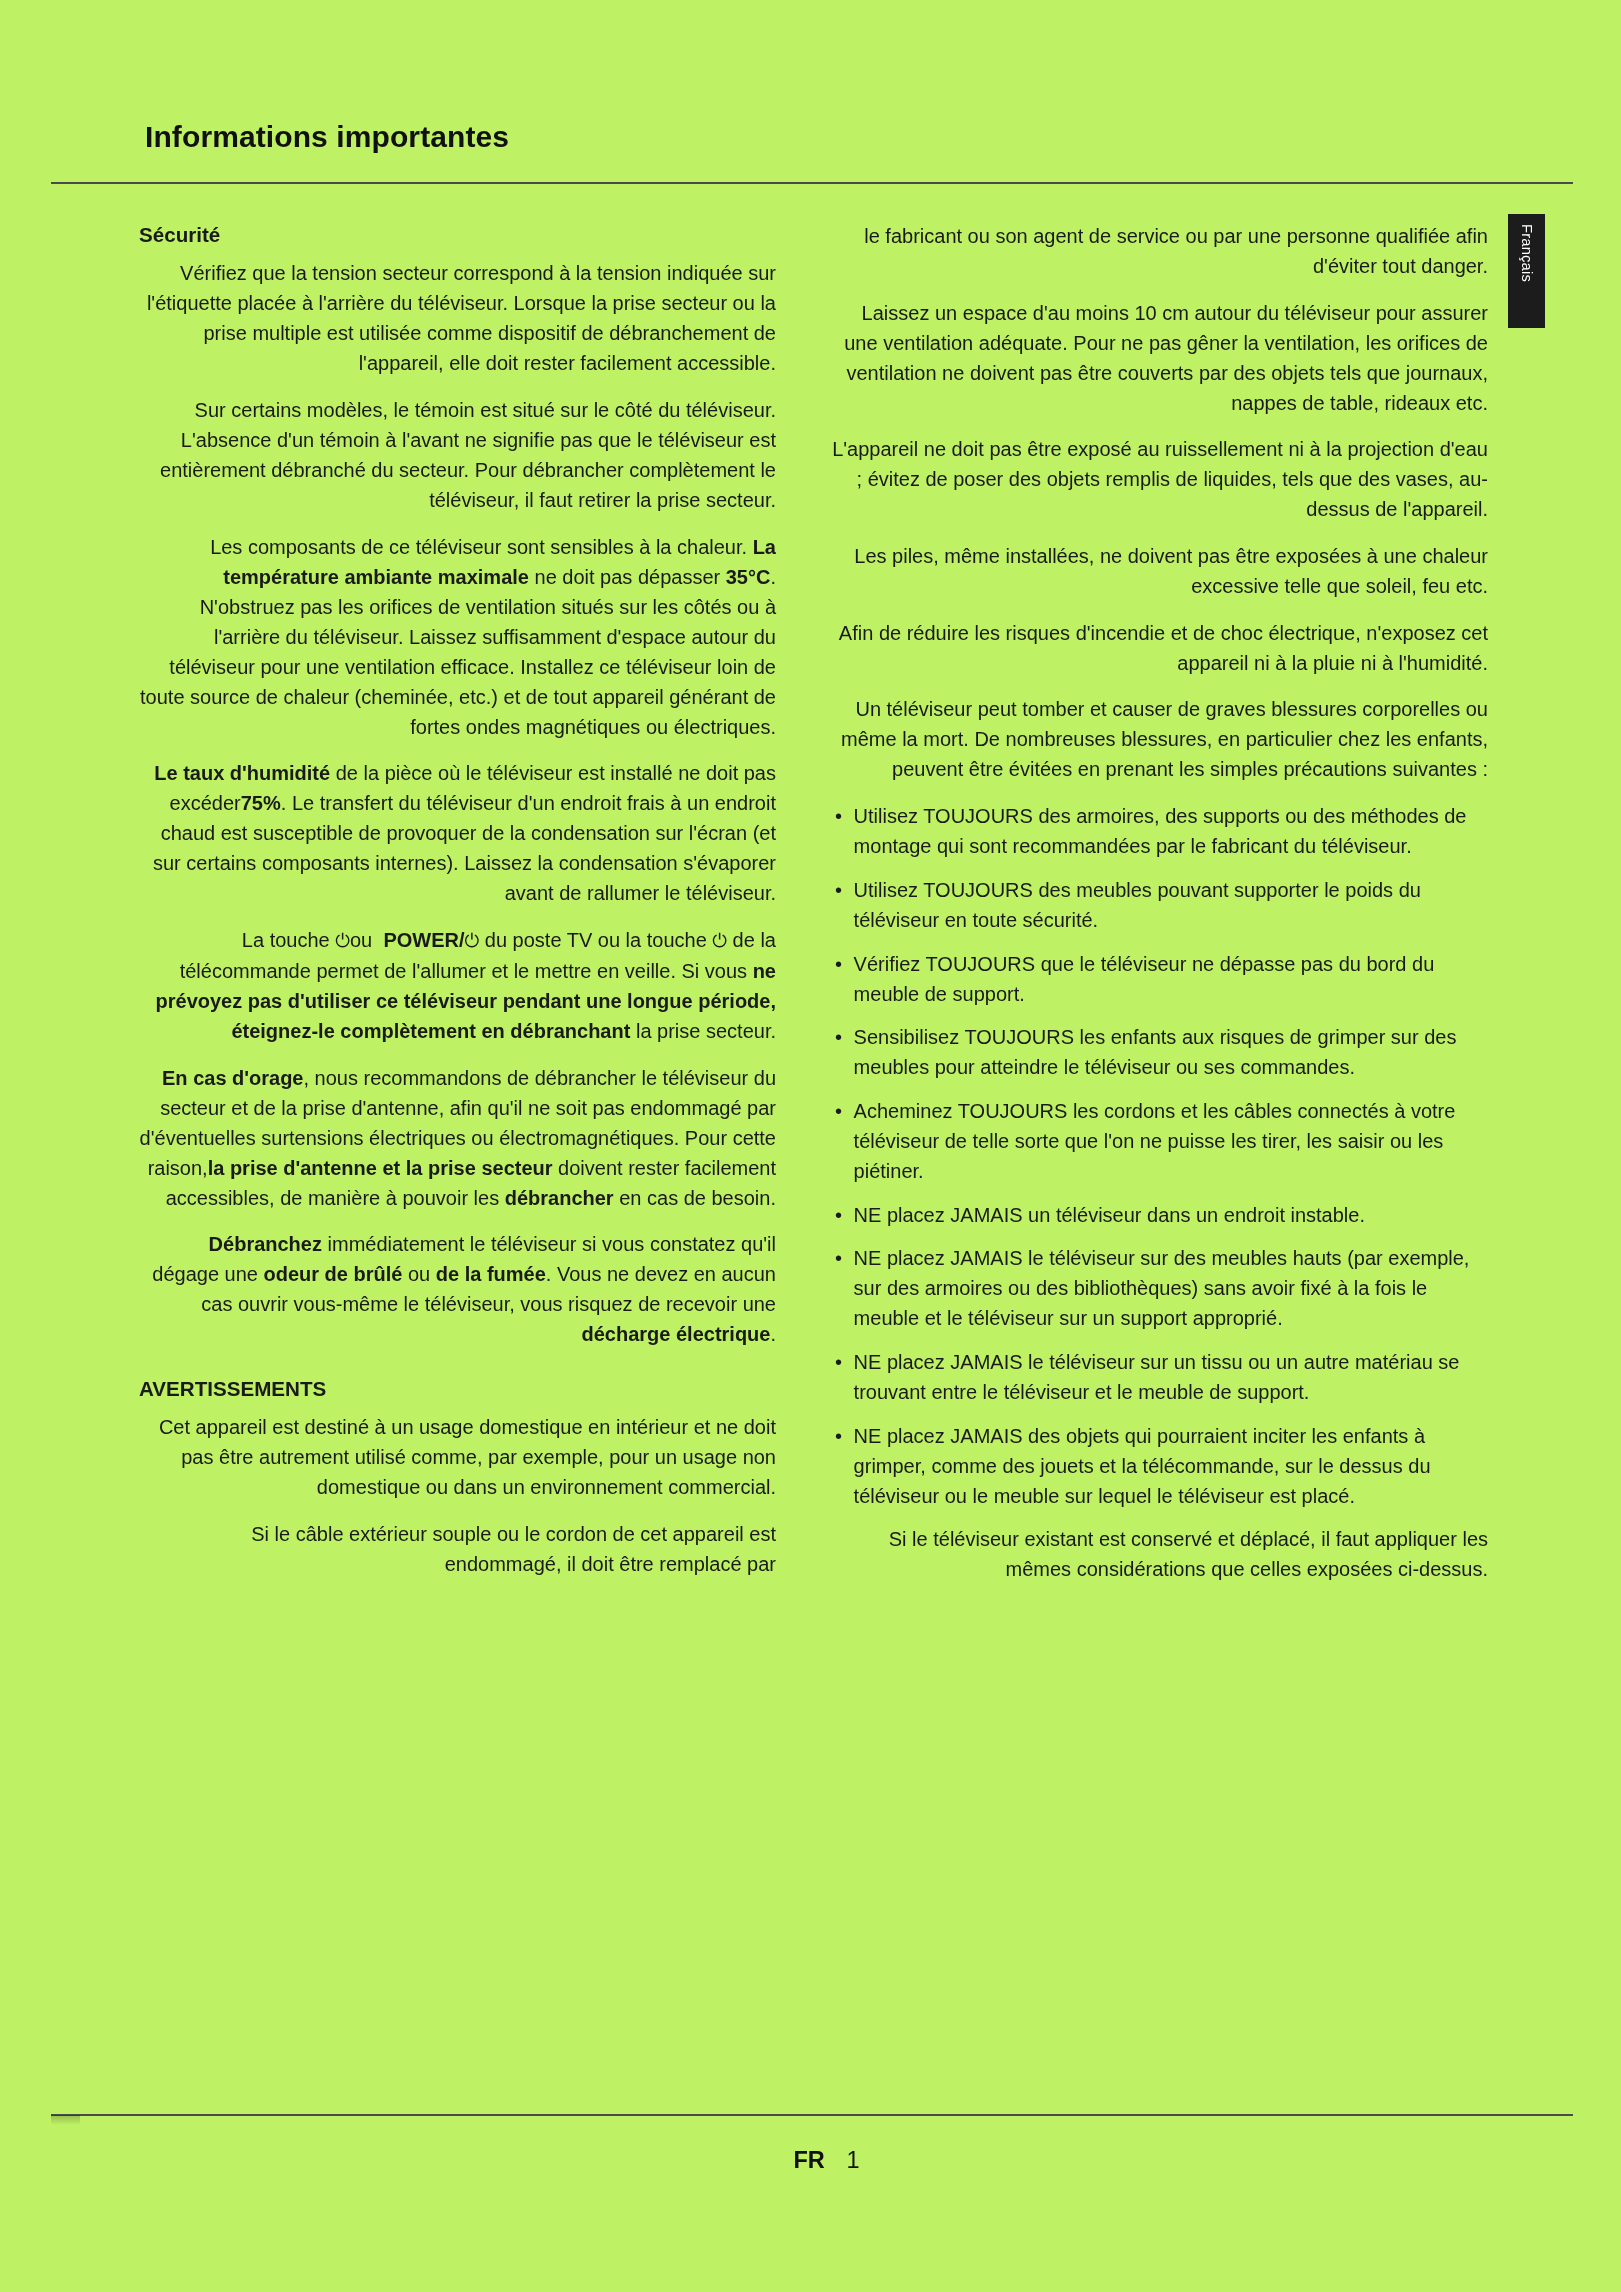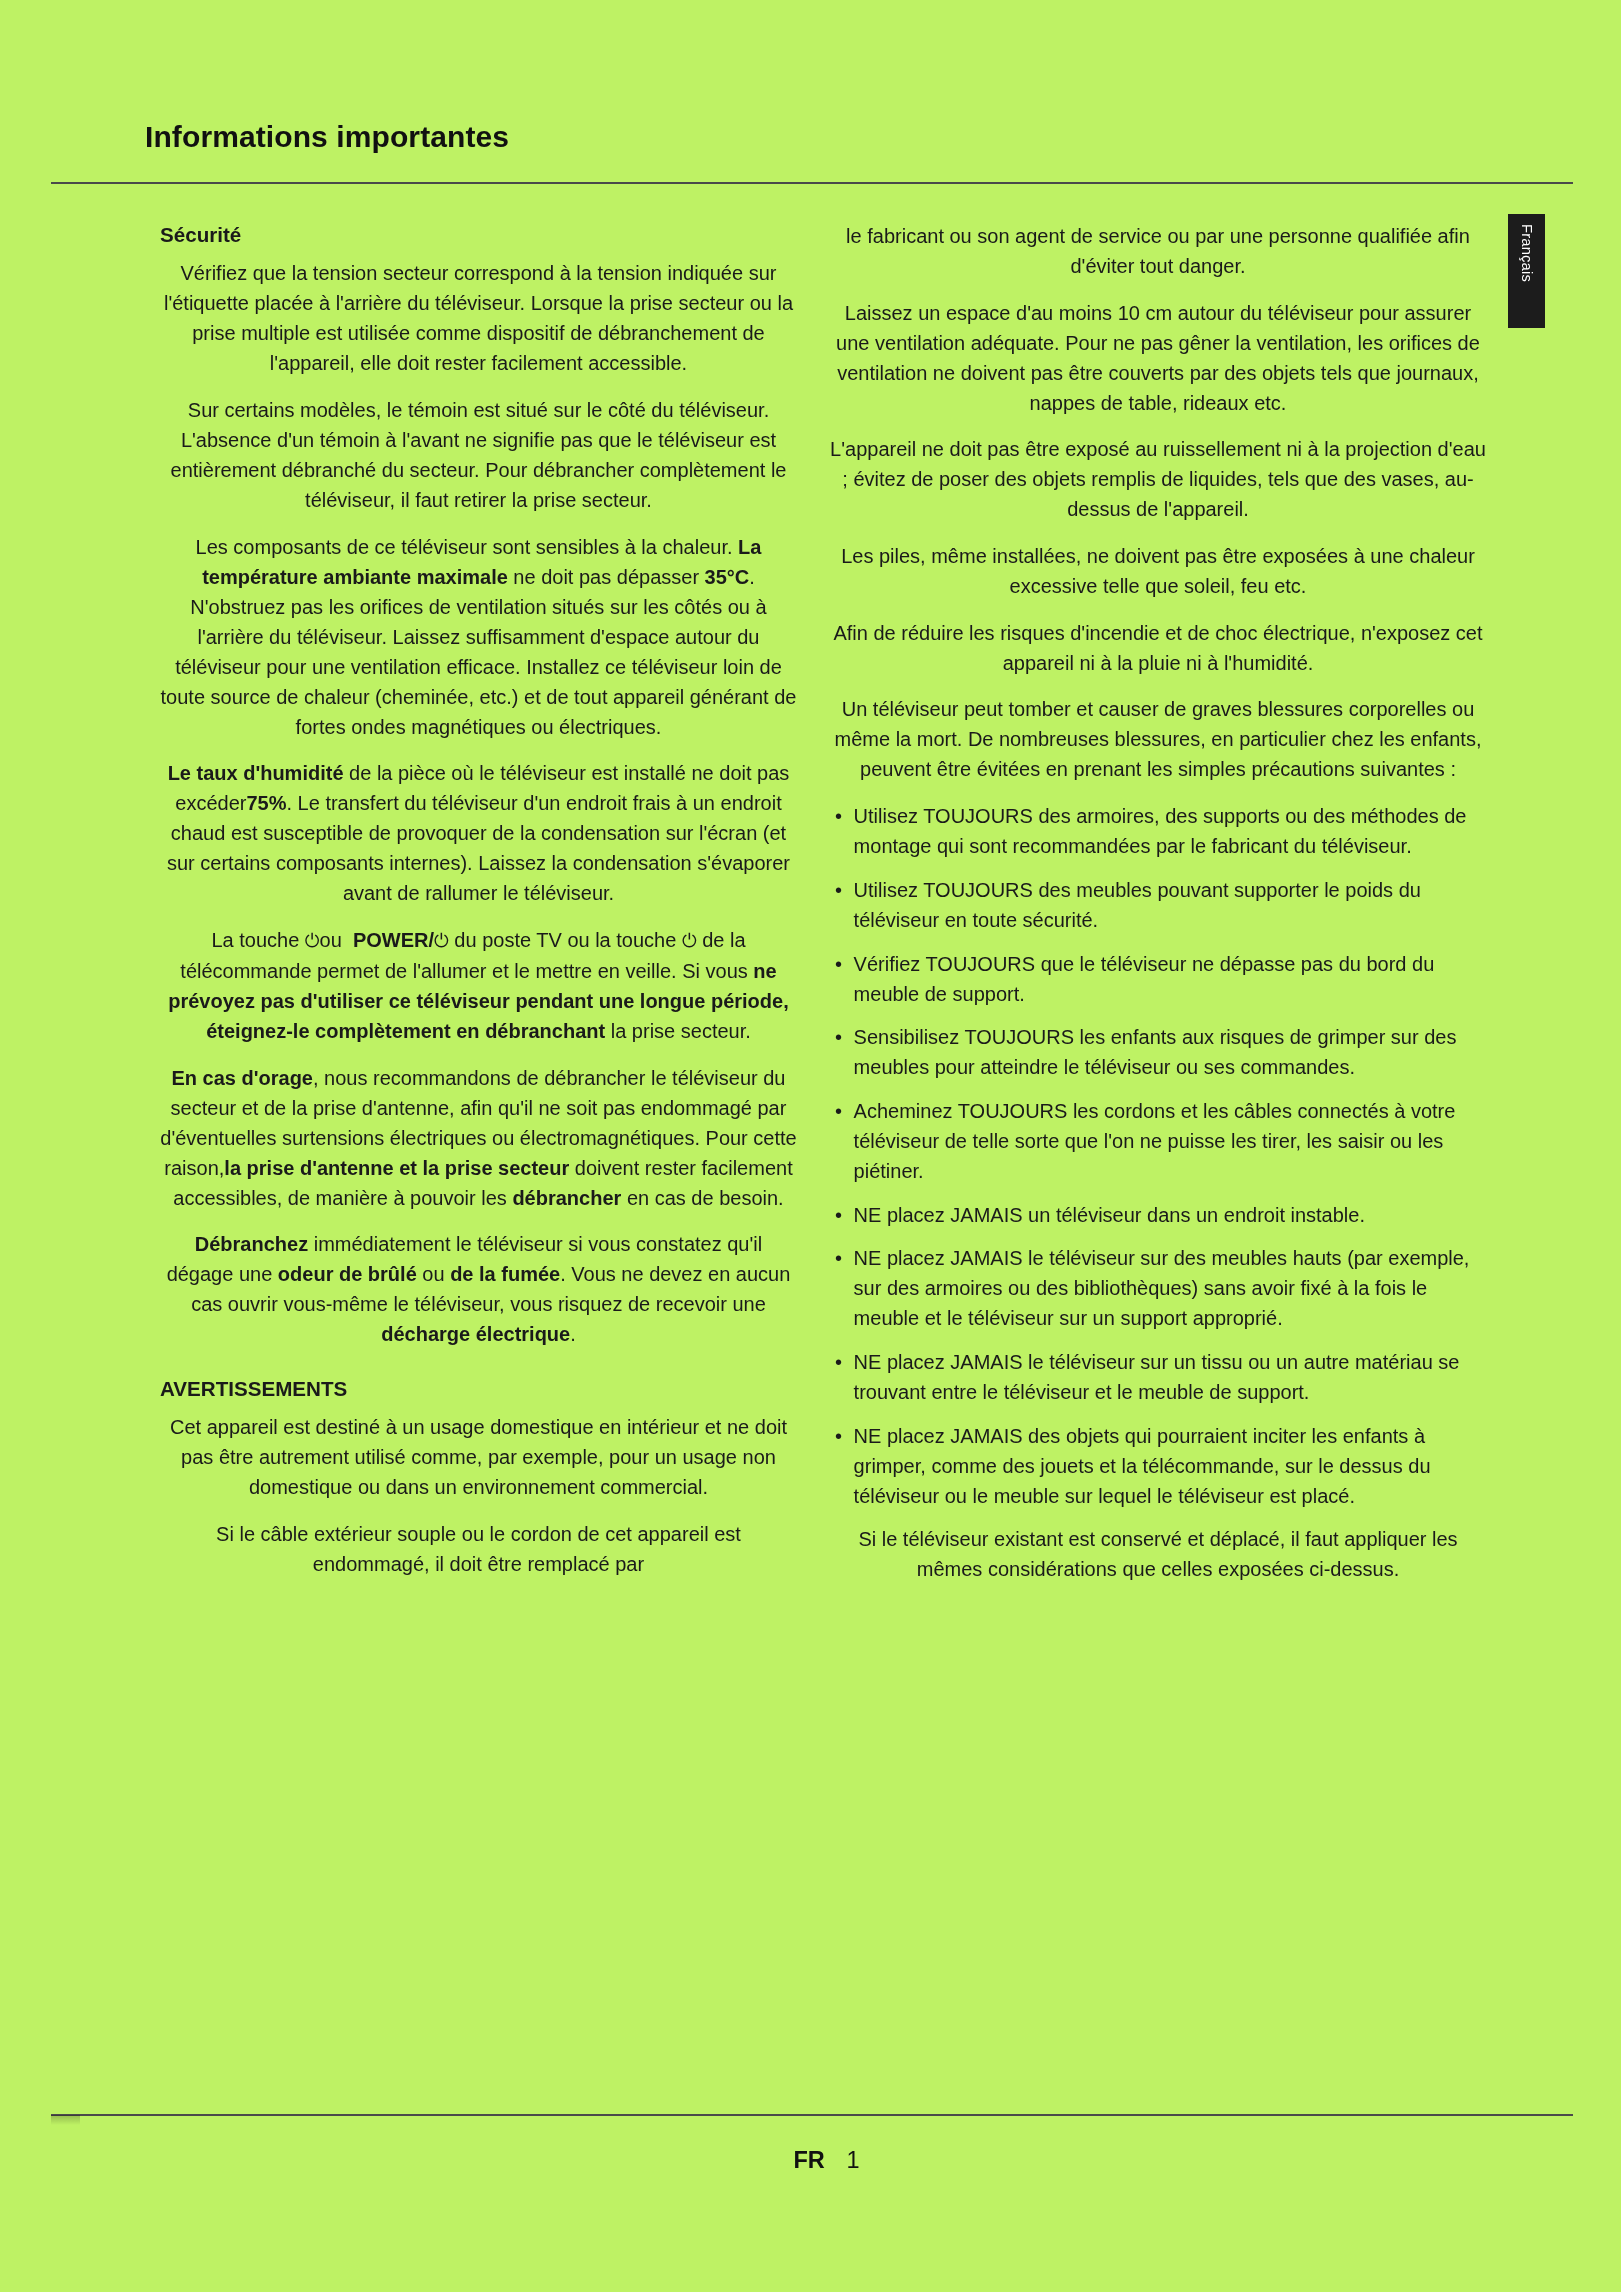--- a/index.html
+++ b/index.html
@@ -70,38 +70,37 @@
   .col {
     position: absolute;
     top: 221px;
     font-size: 20px;
     line-height: 30px;
     color: #1a1a1a;
   }
   .col-left {
     left: 139px;
     width: 637px;
-    margin-left: 21px;
   }
   .col-right {
     left: 828px;
     width: 660px;
   }
   h2.sec {
     font-size: 20.6px;
     font-weight: bold;
     margin: 0 0 9.8px 0;
     line-height: 27.4px;
   }
   h2.sec.spaced {
     margin-top: 25.5px;
   }
   p {
     margin: 0 0 16.7px 0;
-    text-align: center;
+    text-align: right;
   }
   b { font-weight: bold; }
   ul.bullets {
     list-style: none;
     margin: 4px;
     padding: 0;
   }
   ul.bullets li {
     position: relative;
     padding-left: 21.6px;

